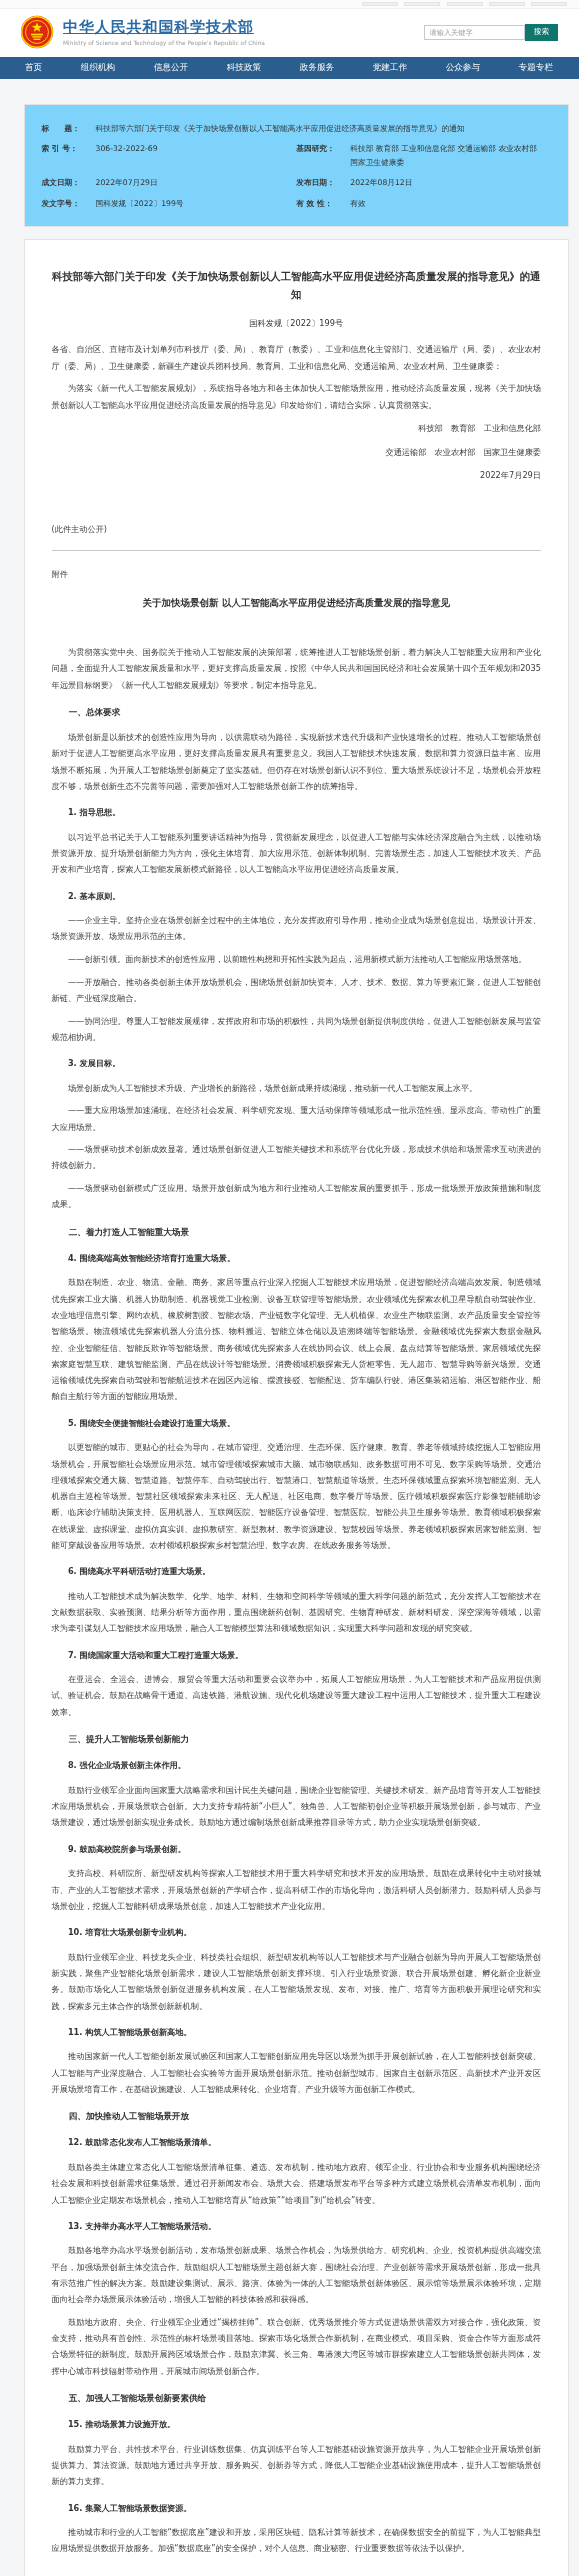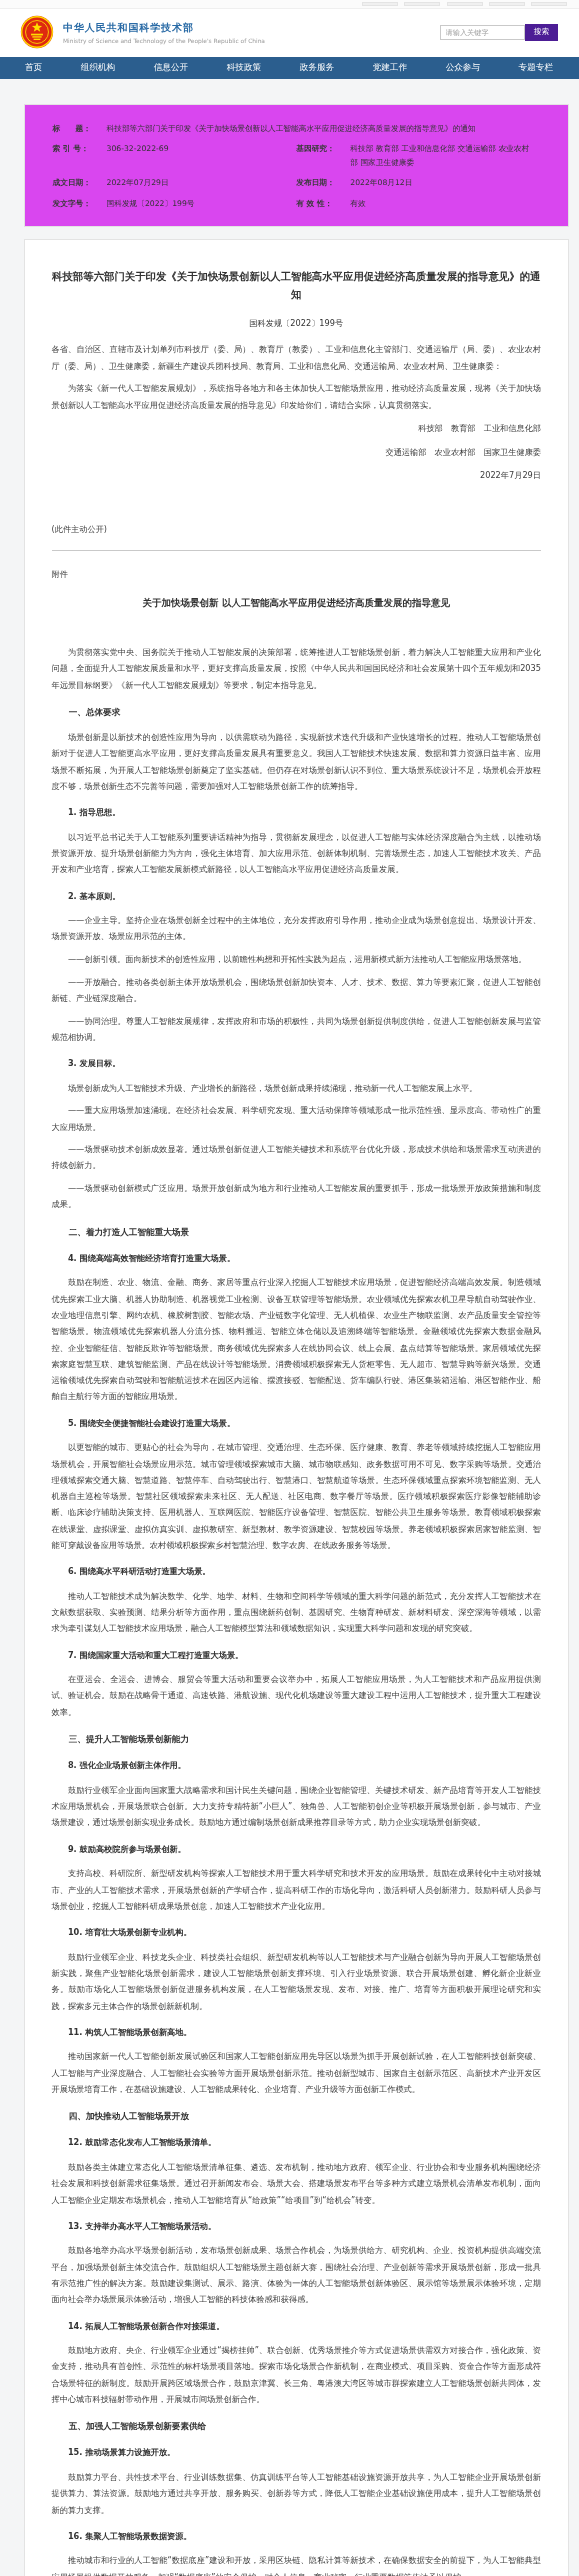--- a/index.html
+++ b/index.html
@@ -8,34 +8,34 @@
 
   
   .topstrip { height:9px; background:#fbfbfb; border-bottom:0.9px solid #efefef;
               display:flex; justify-content:flex-end; align-items:center; gap:6.3px; padding:0 12.7px; }
   .topstrip .ghost { width:36px; height:4.5px; background:#f0f0f0; border:0.9px solid #e4e4e4; }
 
   
   .site { background:#fff; display:flex; align-items:center; padding:6.3px 22px 8.2px 20px; }
   .emblem { width:34px; height:34px; flex:none; }
   .site-title-block { margin-left:9px; }
-  .site-title { color:#2a6ba6; font-size:10px; font-weight:bold; letter-spacing:0.9px; }
+  .site-title { color:#2a6ba6; font-size:15px; font-weight:bold; letter-spacing:0.9px;text-decoration:underline; }
   .site-sub { color:#9a9a9a; font-size:5.9px; margin-top:2.7px; }
   .search { margin-left:auto; display:flex; align-items:center; }
-  .search input { width:85px; height:15.4px; border:0.9px solid #c9c9c9; font-size:7.2px; padding:0 4.5px; color:#666; outline:none; }
+  .search input { width:101px; height:15.4px; border:0.9px solid #c9c9c9; font-size:7.2px; padding:0 4.5px; color:#666; outline:none; }
   .search input::placeholder { color:#a0a0a0; }
-  .search button { width:33px; height:17px; background:#4c1d95; color:#fff; border:0; font-size:7.7px; cursor:pointer; }
+  .search button { width:33px; height:17px; background:#0f766e; color:#fff; border:0; font-size:7.7px; cursor:pointer; }
 
   
   nav { background:#2b5e8e; height:22px; display:flex; align-items:center;
         justify-content:space-between; padding:0 27px 0 25px; }
   nav a { color:#fff; font-size:8.6px; text-decoration:none; white-space:nowrap; }
 
   
-  .meta-card { background:#d946ef; border:0.9px solid #e3e3e3; margin:24.5px 11px 0 23.5px; padding:11px 28px 9px; }
+  .meta-card { background:#7dd3fc; border:0.9px solid #e3e3e3; margin:24.5px 11px 0 23.5px; padding:11px 17px 9px; }
   .meta-row { display:flex; margin:6.3px 0; }
   .meta-cell { display:flex; flex:0 0 50%; padding-right:9px; }
   .meta-label { font-weight:bold; color:#3a3a3a; font-size:7.7px; width:54px; flex:none; line-height:1.8; }
   .meta-value { color:#333; font-size:7.7px; line-height:1.8; flex:1; }
 
   
   .doc-card { background:#fff; border:0.9px solid #e3e3e3; margin:12.7px 11px 0 23.5px;
               padding:22px 27px 27px; min-height:2373px; }
   .doc-title { text-align:center; font-weight:bold; font-size:10.4px; color:#333; line-height:1.7; margin:5.4px 0 14.5px; }
   .doc-number { text-align:center; font-size:8.2px; color:#333; margin-bottom:12.7px; }
@@ -178,21 +178,20 @@
       <div class="blk-p">支持高校、科研院所、新型研发机构等探索人工智能技术用于重大科学研究和技术开发的应用场景。鼓励在成果转化中主动对接城市、产业的人工智能技术需求，开展场景创新的产学研合作，提高科研工作的市场化导向，激活科研人员创新潜力。鼓励科研人员参与场景创业，挖掘人工智能科研成果场景创意，加速人工智能技术产业化应用。</div>
       <div class="blk-h3">10. 培育壮大场景创新专业机构。</div>
       <div class="blk-p">鼓励行业领军企业、科技龙头企业、科技类社会组织、新型研发机构等以人工智能技术与产业融合创新为导向开展人工智能场景创新实践，聚焦产业智能化场景创新需求，建设人工智能场景创新支撑环境、引入行业场景资源、联合开展场景创建、孵化新企业新业务。鼓励市场化人工智能场景创新促进服务机构发展，在人工智能场景发现、发布、对接、推广、培育等方面积极开展理论研究和实践，探索多元主体合作的场景创新新机制。</div>
       <div class="blk-h3">11. 构筑人工智能场景创新高地。</div>
       <div class="blk-p">推动国家新一代人工智能创新发展试验区和国家人工智能创新应用先导区以场景为抓手开展创新试验，在人工智能科技创新突破、人工智能与产业深度融合、人工智能社会实验等方面开展场景创新示范。推动创新型城市、国家自主创新示范区、高新技术产业开发区开展场景培育工作，在基础设施建设、人工智能成果转化、企业培育、产业升级等方面创新工作模式。</div>
       <div class="blk-h2">四、加快推动人工智能场景开放</div>
       <div class="blk-h3">12. 鼓励常态化发布人工智能场景清单。</div>
       <div class="blk-p">鼓励各类主体建立常态化人工智能场景清单征集、遴选、发布机制，推动地方政府、领军企业、行业协会和专业服务机构围绕经济社会发展和科技创新需求征集场景。通过召开新闻发布会、场景大会、搭建场景发布平台等多种方式建立场景机会清单发布机制，面向人工智能企业定期发布场景机会，推动人工智能培育从“给政策”“给项目”到“给机会”转变。</div>
       <div class="blk-h3">13. 支持举办高水平人工智能场景活动。</div>
       <div class="blk-p">鼓励各地举办高水平场景创新活动，发布场景创新成果、场景合作机会，为场景供给方、研究机构、企业、投资机构提供高端交流平台，加强场景创新主体交流合作。鼓励组织人工智能场景主题创新大赛，围绕社会治理、产业创新等需求开展场景创新，形成一批具有示范推广性的解决方案。鼓励建设集测试、展示、路演、体验为一体的人工智能场景创新体验区、展示馆等场景展示体验环境，定期面向社会举办场景展示体验活动，增强人工智能的科技体验感和获得感。</div>
-      <div class="blk-h3">14. 拓展人工智能场景创新合作对接渠道。</div>
       <div class="blk-p">鼓励地方政府、央企、行业领军企业通过“揭榜挂帅”、联合创新、优秀场景推介等方式促进场景供需双方对接合作，强化政策、资金支持，推动具有首创性、示范性的标杆场景项目落地。探索市场化场景合作新机制，在商业模式、项目采购、资金合作等方面形成符合场景特征的新制度。鼓励开展跨区域场景合作，鼓励京津冀、长三角、粤港澳大湾区等城市群探索建立人工智能场景创新共同体，发挥中心城市科技辐射带动作用，开展城市间场景创新合作。</div>
       <div class="blk-h2">五、加强人工智能场景创新要素供给</div>
       <div class="blk-h3">15. 推动场景算力设施开放。</div>
       <div class="blk-p">鼓励算力平台、共性技术平台、行业训练数据集、仿真训练平台等人工智能基础设施资源开放共享，为人工智能企业开展场景创新提供算力、算法资源。鼓励地方通过共享开放、服务购买、创新券等方式，降低人工智能企业基础设施使用成本，提升人工智能场景创新的算力支撑。</div>
       <div class="blk-h3">16. 集聚人工智能场景数据资源。</div>
       <div class="blk-p">推动城市和行业的人工智能“数据底座”建设和开放，采用区块链、隐私计算等新技术，在确保数据安全的前提下，为人工智能典型应用场景提供数据开放服务。加强“数据底座”的安全保护，对个人信息、商业秘密、行业重要数据等依法予以保护。</div>
     </div>
 </article>
 
 

